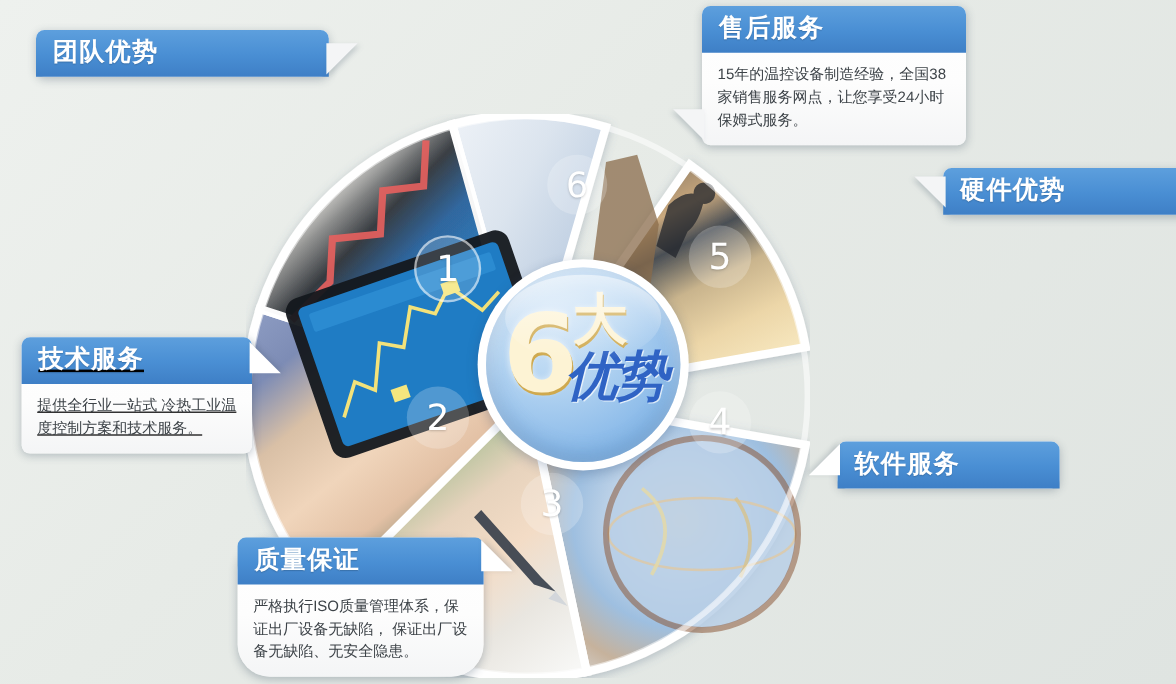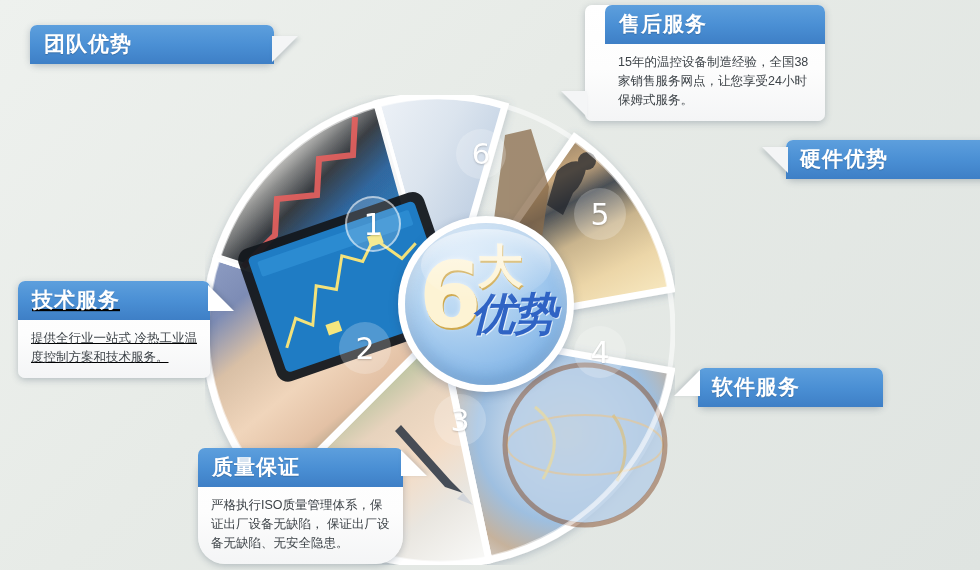--- a/index.html
+++ b/index.html
@@ -115,21 +115,21 @@
     filter:drop-shadow(2px -1px 2px rgba(60,80,100,.20));
   }
   .tail-tl{
     border-bottom:26px solid #ffffff;
     border-left:26px solid transparent;
     filter:drop-shadow(-2px -1px 2px rgba(60,80,100,.20));
   }
 
   
   #card-team    {left:30px;  top:25px;  width:244px;}
-  #card-after   {left:585px; top:5px;   width:220px;padding-left:20px;}
+  #card-after   {left:585px; top:5px;   width:220px;}
   #card-hardware{left:786px; top:140px; width:226px;}
   #card-software{left:698px; top:368px; width:185px;}
   #card-quality {left:198px; top:448px; width:205px;border-radius:27px;}
   #card-tech    {left:18px;  top:281px; width:192px;text-decoration:underline;}
 </style>
 </head>
 <body>
 
 <div id="stage">
 

